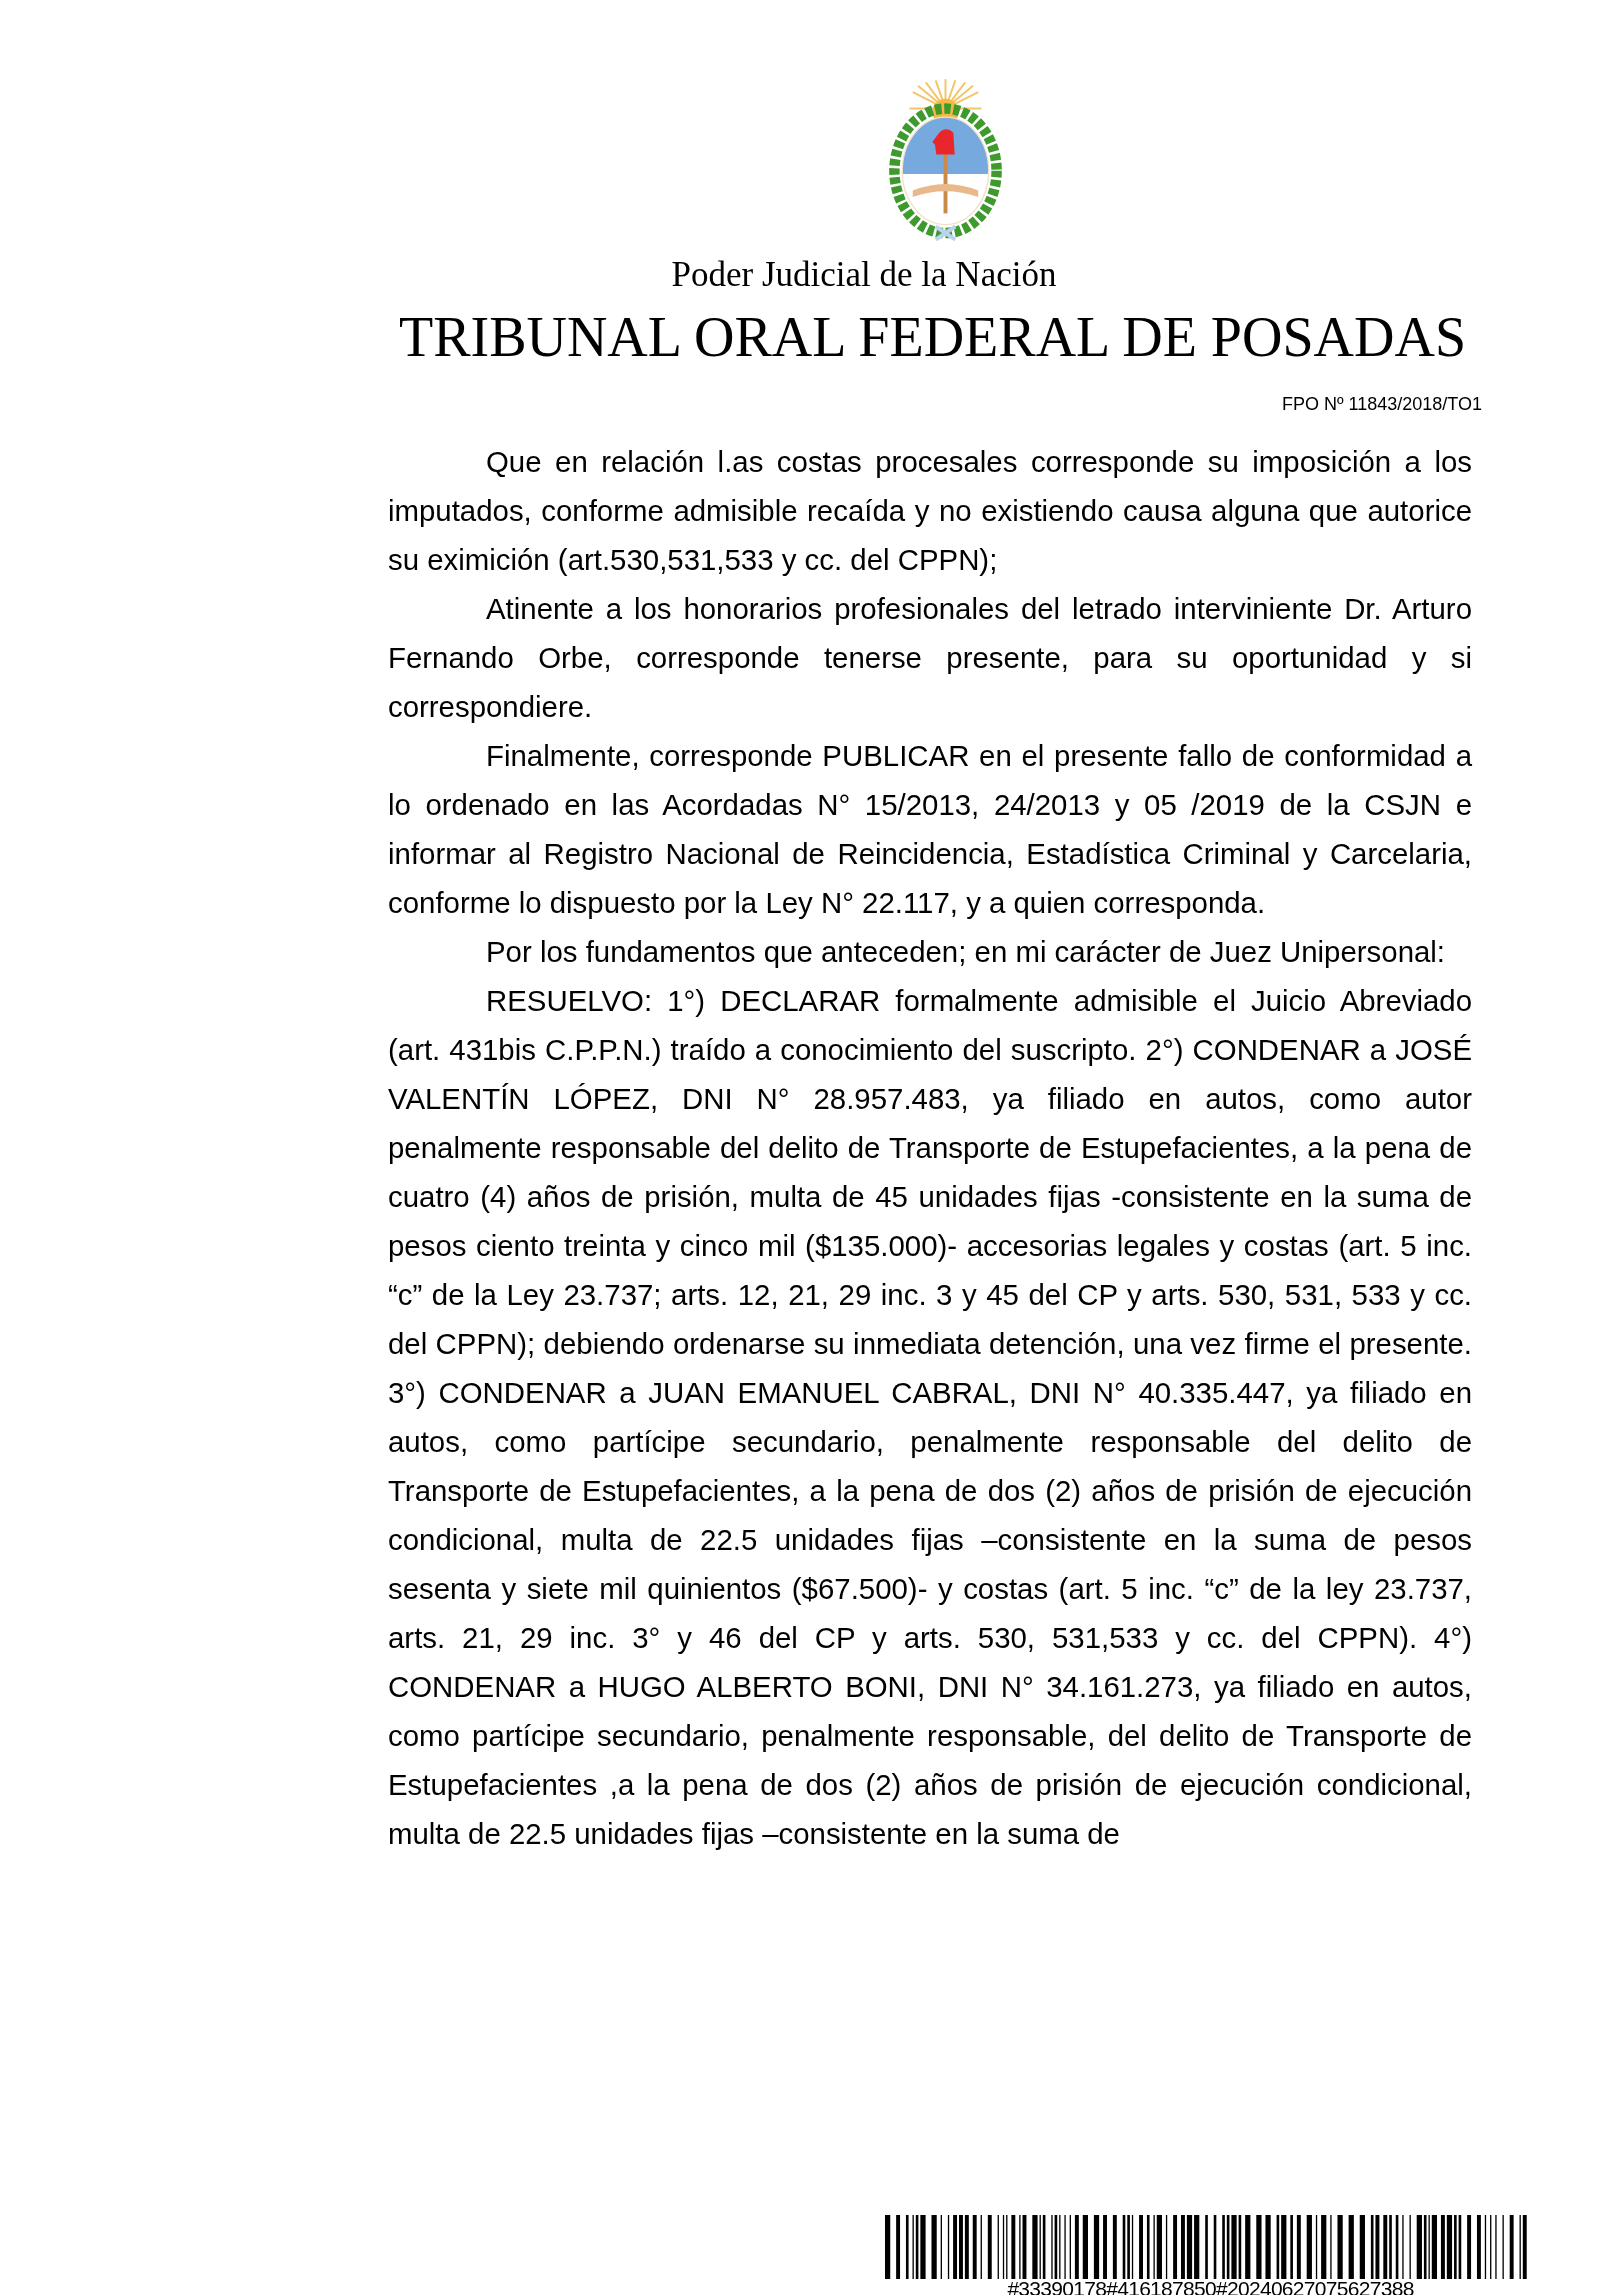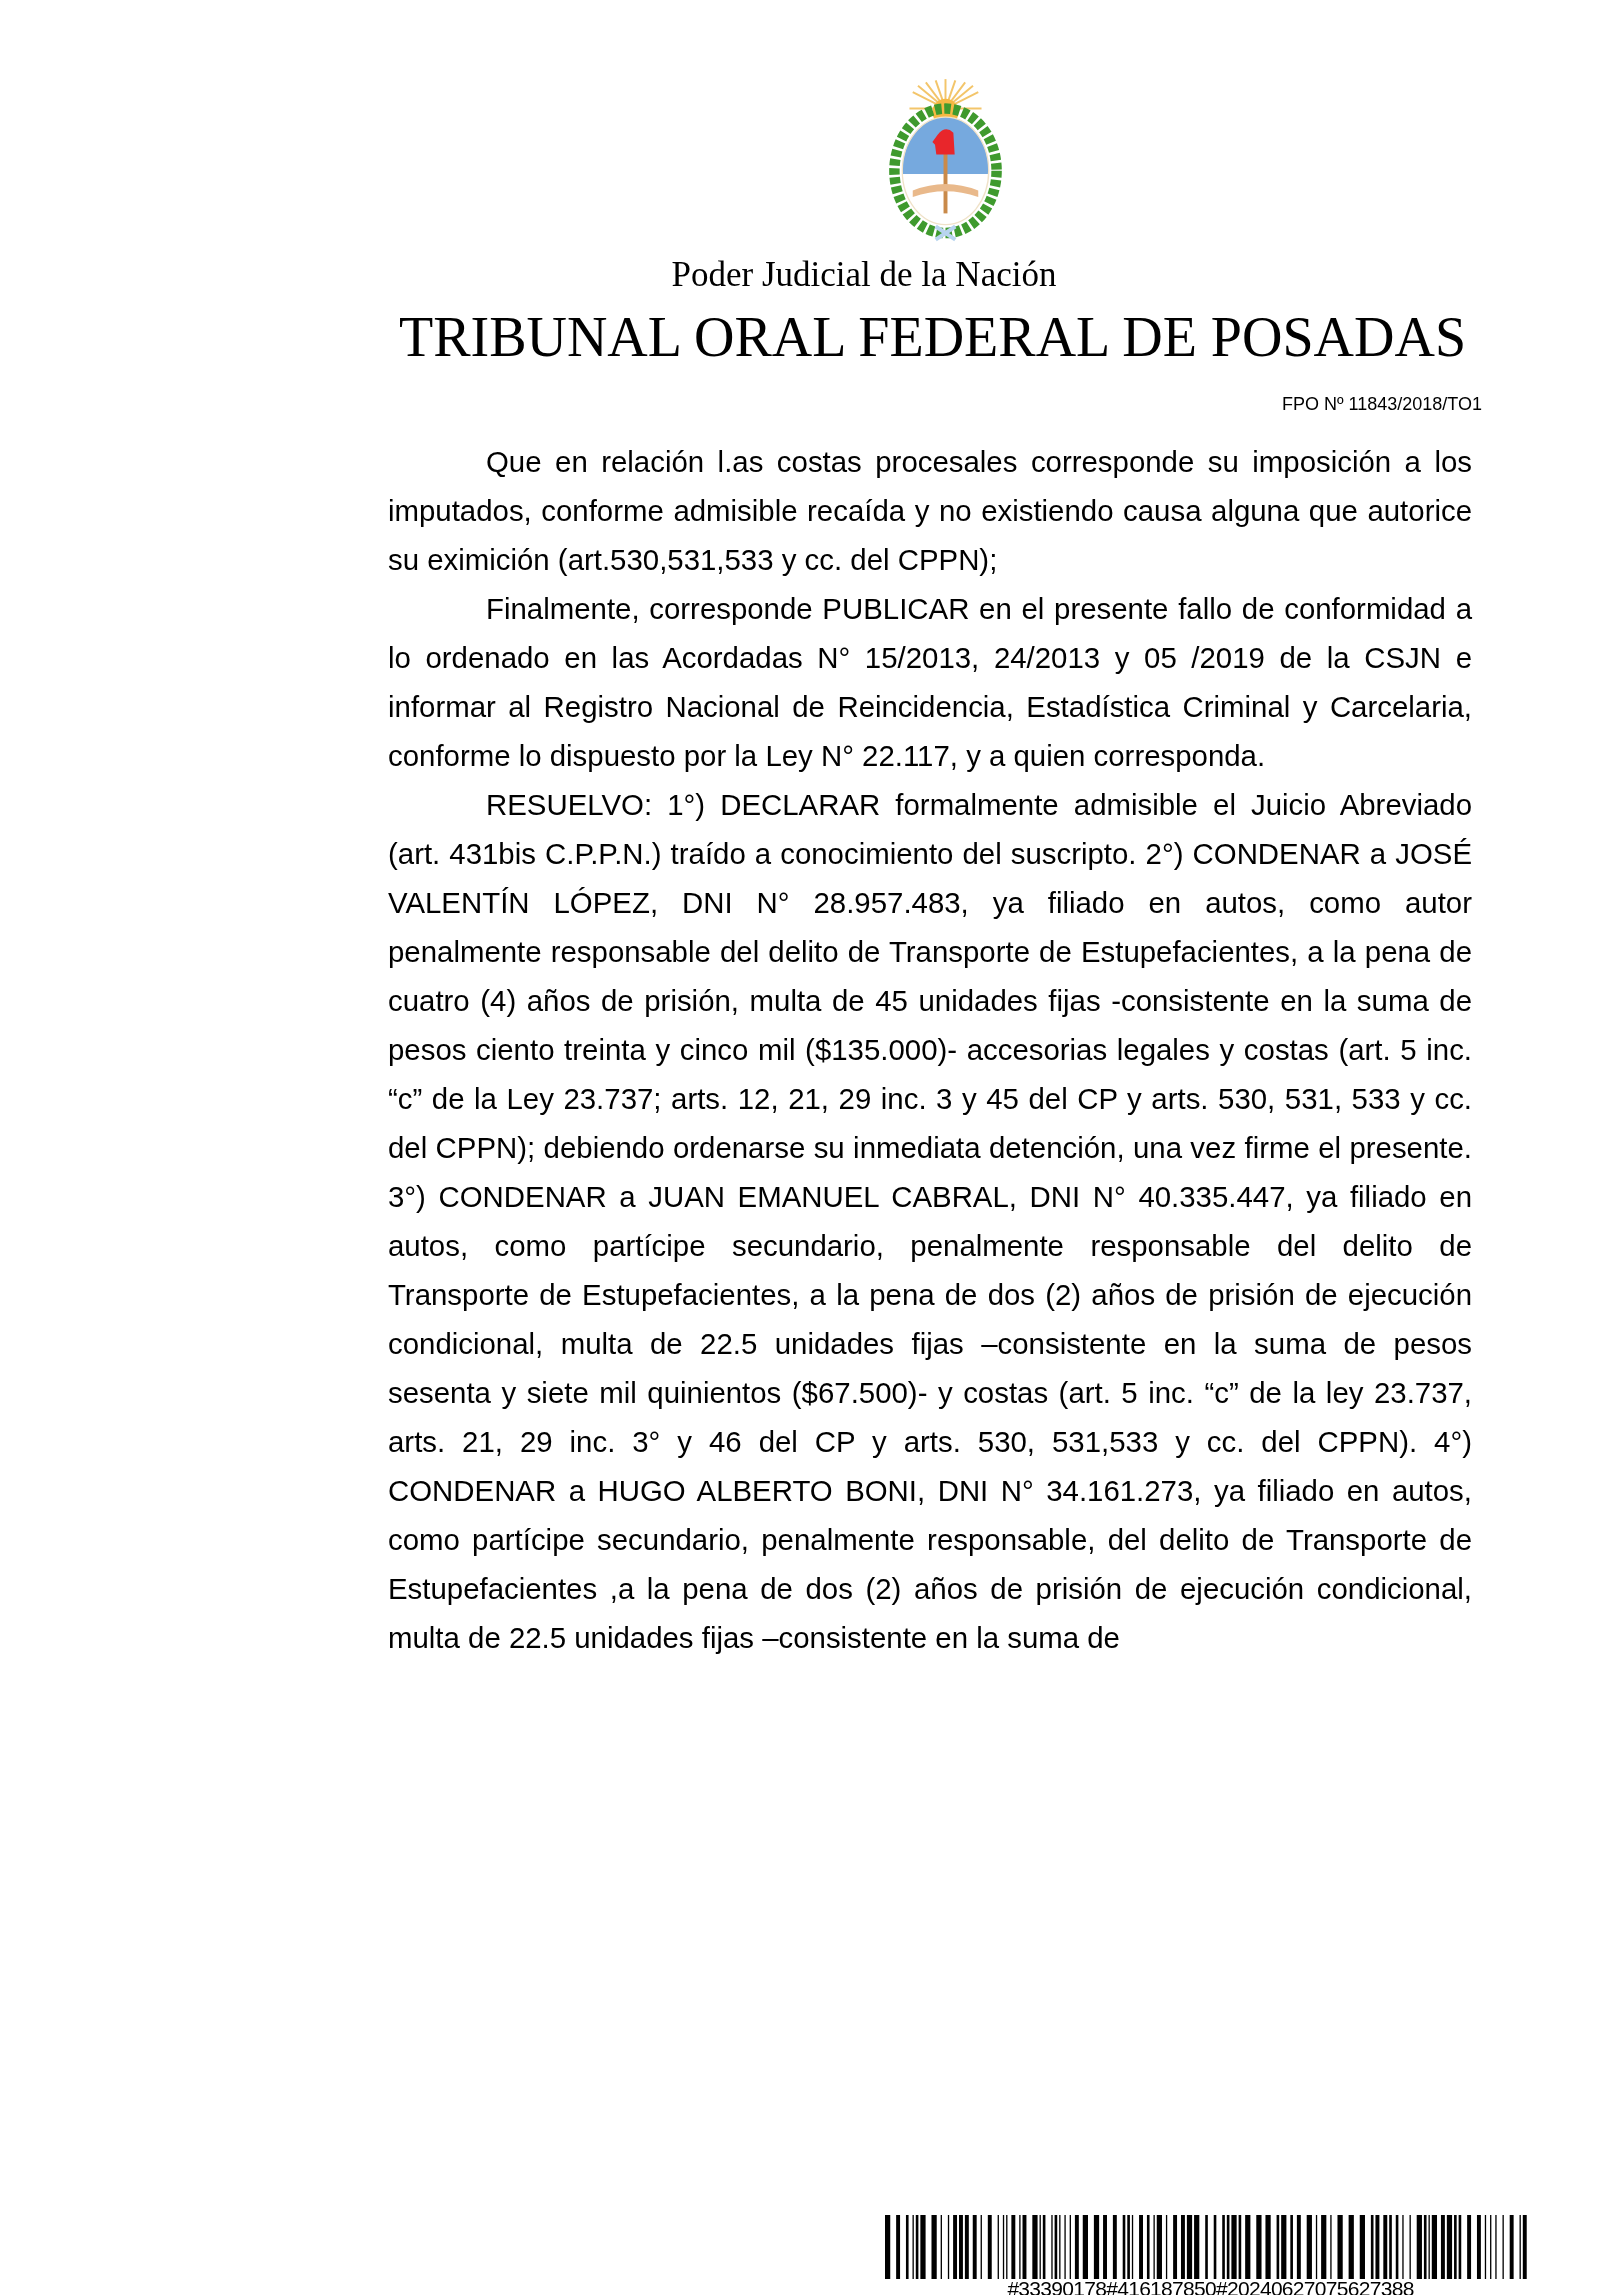--- a/index.html
+++ b/index.html
@@ -53,21 +53,23 @@
     <path d="M85 225 L115 245 M115 225 L85 245" stroke="#b8d4ef" stroke-width="6"></path>
   </svg>
 </div>
 
 <div class="hdr1">Poder Judicial de la Nación</div>
 <div class="hdr2">TRIBUNAL ORAL FEDERAL DE POSADAS</div>
 <div class="fpo">FPO Nº 11843/2018/TO1</div>
 
 <div class="body">
   <p class="indent">Que en relación  l.as costas procesales corresponde su imposición a los imputados, conforme admisible recaída y no existiendo causa alguna que autorice su eximición (art.530,531,533 y cc. del CPPN);</p>
+  <p class="indent">Atinente a los honorarios profesionales del letrado interviniente Dr. Arturo Fernando Orbe, corresponde tenerse presente, para su oportunidad y si correspondiere.</p>
   <p class="indent">Finalmente, corresponde PUBLICAR en el presente fallo de conformidad a lo ordenado en las Acordadas N° 15/2013, 24/2013 y 05 /2019 de la CSJN e informar al Registro Nacional de Reincidencia, Estadística Criminal y Carcelaria, conforme lo dispuesto por la Ley N° 22.117, y a quien corresponda.</p>
+  <p class="indent">Por los fundamentos que anteceden; en mi carácter de Juez Unipersonal:</p>
   <p class="indent"><b>RESUELVO: 1°) DECLARAR</b><span> formalmente admisible el Juicio Abreviado (art. 431bis C.P.P.N.) traído a conocimiento del suscripto. </span><b>2°) CONDENAR</b><span> a </span><b>JOSÉ VALENTÍN LÓPEZ</b><span>, DNI N° 28.957.483, ya filiado en autos, como autor penalmente responsable del delito de Transporte de Estupefacientes, a la pena de cuatro (4) años de prisión, multa de 45 unidades fijas -consistente en la suma de pesos ciento treinta y cinco mil ($135.000)- accesorias legales y costas (art. 5 inc. “c” de la Ley 23.737; arts. 12, 21, 29 inc. 3 y 45 del CP y arts. 530, 531, 533 y cc. del CPPN); debiendo ordenarse su inmediata detención, una vez firme el presente. </span><b>3°) CONDENAR</b><span> a </span><b>JUAN EMANUEL CABRAL,</b><span> DNI N° 40.335.447, ya filiado en autos, como partícipe secundario, penalmente responsable del delito de Transporte de Estupefacientes, a la pena de dos (2) años de prisión de ejecución condicional, multa de 22.5 unidades fijas –consistente en la suma de pesos sesenta y siete mil quinientos ($67.500)- y costas (art. 5 inc. “c” de la ley 23.737, arts. 21, 29 inc. 3° y 46 del CP y arts. 530, 531,533 y cc. del CPPN). </span><b>4°) CONDENAR</b><span> a </span><b>HUGO ALBERTO BONI</b><span>, DNI N° 34.161.273, ya filiado en autos, como partícipe secundario, penalmente responsable, del delito de Transporte de Estupefacientes ,a la pena de dos (2) años de prisión de ejecución condicional, multa de 22.5 unidades fijas –consistente en la suma de</span></p>
 </div>
 
 <div class="barcode">
   <svg width="645" height="64" viewBox="0 0 985 98" preserveAspectRatio="none" id="bc">
       <rect x="0" y="0" width="8" height="98" fill="#000"></rect>
       <rect x="17" y="0" width="6" height="98" fill="#000"></rect>
       <rect x="32" y="0" width="4" height="98" fill="#000"></rect>
       <rect x="42" y="0" width="2" height="98" fill="#000"></rect>
       <rect x="47" y="0" width="4" height="98" fill="#000"></rect>

